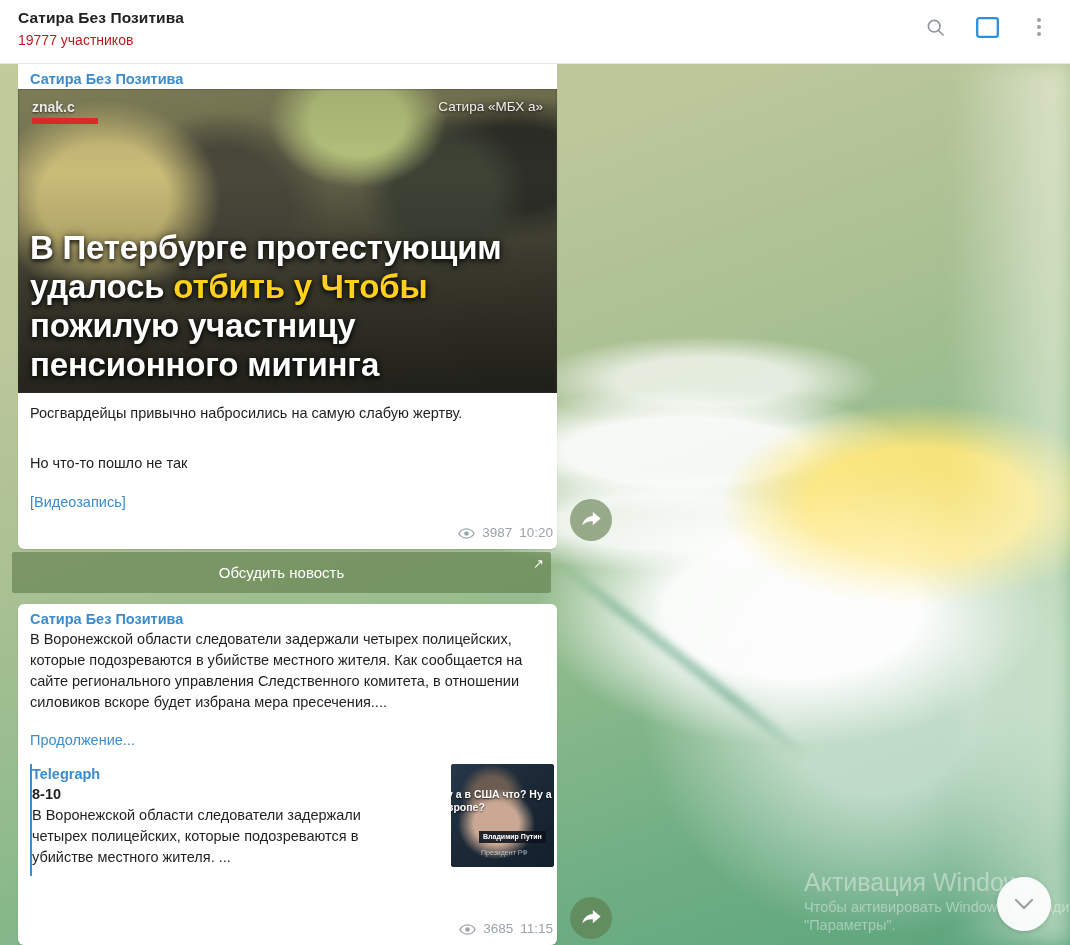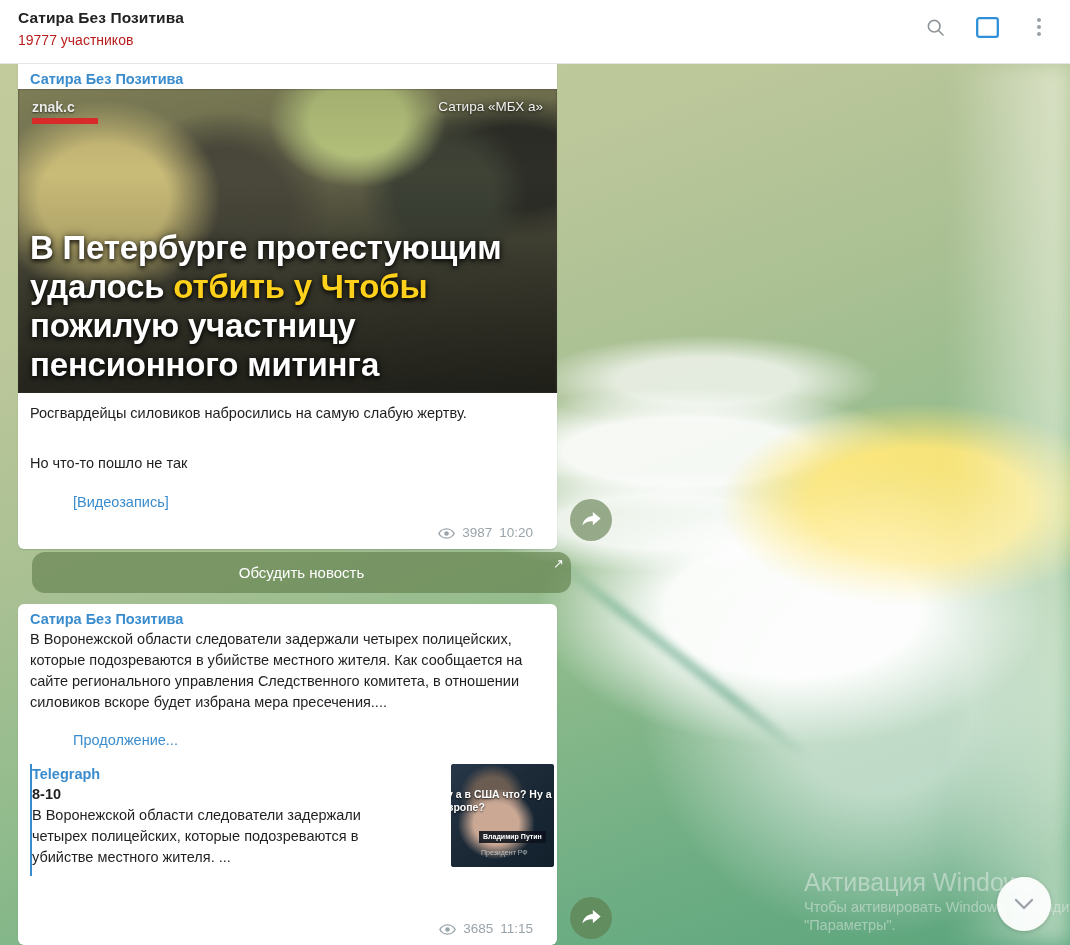--- a/index.html
+++ b/index.html
@@ -159,37 +159,37 @@
 
   .msg-text {
     padding: 10px 12px 0 12px;
     font-size: 14.5px; line-height: 1.45; color: #1f1f1f;
   }
   .msg-gap { height: 19px; }
   .msg-link {
     color: #3a8ccd; cursor: pointer;
     font-size: 14.5px;
   }
-  .msg-link.block { padding: 0 12px; display: inline-block; margin-left: 43px; }
+  .msg-link.block { padding: 0 12px; display: inline-block; }
 
   .meta {
-    position: absolute; right: 24px; bottom: 9px;
+    position: absolute; right: 4px; bottom: 9px;
     display: flex; align-items: center; gap: 7px;
     font-size: 13.5px; color: #9aa4ab;
   }
   .eye {
     width: 17px; height: 11px; display: inline-block; position: relative;
   }
 
   
   .kb-btn {
-    position: absolute; left: 32px;
+    position: absolute; left: 12px;
     width: 539px; height: 41px;
     background: rgba(95,125,72,.62);
-    border-radius: 13px;
+    border-radius: 2px;
     color: #ffffff;
     font-size: 15px;
     display: flex; align-items: center; justify-content: center;
     cursor: pointer;
   }
   .kb-arrow {
     position: absolute; right: 7px; top: 4px;
     color: #ffffff; font-size: 13px; opacity: .95;
   }
 
@@ -310,21 +310,21 @@
           <div class="vt-bg"></div>
           <div class="vt-dark"></div>
           <div class="vt-wm">znak.c</div>
           <div class="vt-wm-bar"></div>
           <div class="vt-credit">Сатира «МБХ   а»</div>
           <div class="vt-headline">
             <span>В Петербурге протестующим удалось </span><span class="hl">отбить у Чтобы</span><span> пожилую участницу пенсионного митинга</span>
           </div>
         </div>
 
-        <div class="msg-text">Росгвардейцы силовиков набросились на самую слабую жертву.</div>
+        <div class="msg-text">Росгвардейцы привычно набросились на самую слабую жертву.</div>
         <div class="msg-gap"></div>
         <div class="msg-text">Но что-то пошло не так</div>
         <div class="msg-gap"></div>
         <span class="msg-link block">[Видеозапись]</span>
 
         <div class="meta">
           <span class="eye">
             <svg width="17" height="11" viewBox="0 0 18 12">
               <path d="M9 .9C4.7.9 1.6 4 .7 6c.9 2 4 5.1 8.3 5.1S16.4 8 17.3 6C16.4 4 13.3.9 9 .9z" fill="none" stroke="#9aa4ab" stroke-width="1.5"></path>
               <circle cx="9" cy="6" r="2.5" fill="#9aa4ab"></circle>

